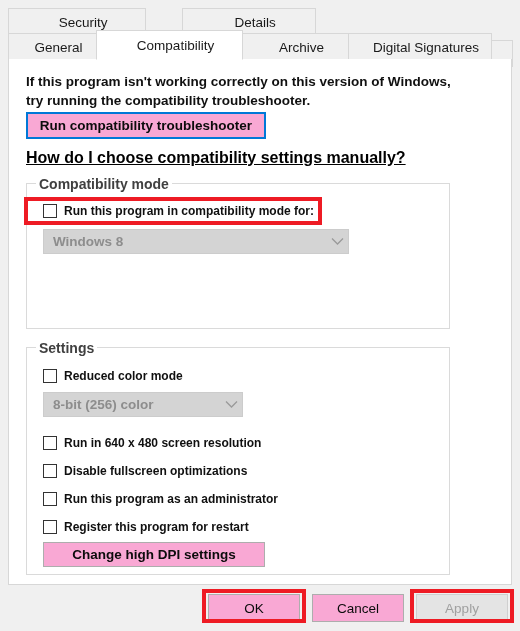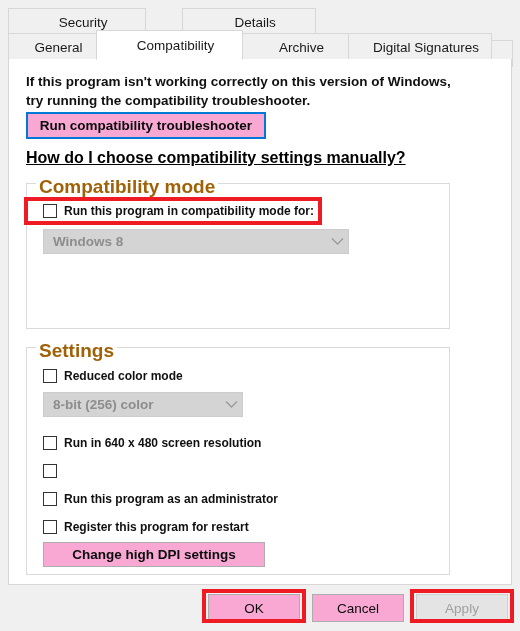--- a/index.html
+++ b/index.html
@@ -160,22 +160,22 @@
     position: absolute;
     box-sizing: border-box;
     border: 1px solid #dadada;
   }
   .group-legend {
     position: absolute;
     top: -8px;
     left: 9px;
     background: #ffffff;
     padding: 0 3px;
-    font-size: 19px;
-    color: #a16207;
+    font-size: 14px;
+    color: #404040;
     white-space: nowrap;
   }
 
   #gb-compat {
     left: 17px;
     top: 124px;
     width: 424px;
     height: 146px;
   }
   #gb-settings {
@@ -353,20 +353,21 @@
         </span>
       </div>
 
       <div class="cbrow" style="left:16px; top:86px;">
         <span class="cbox"></span>
         <span class="cblabel">Run in 640 x 480 screen resolution</span>
       </div>
 
       <div class="cbrow" style="left:16px; top:114px;">
         <span class="cbox"></span>
+        <span class="cblabel">Disable fullscreen optimizations</span>
       </div>
 
       <div class="cbrow" style="left:16px; top:142px;">
         <span class="cbox"></span>
         <span class="cblabel">Run this program as an administrator</span>
       </div>
 
       <div class="cbrow" style="left:16px; top:170px;">
         <span class="cbox"></span>
         <span class="cblabel">Register this program for restart</span>

